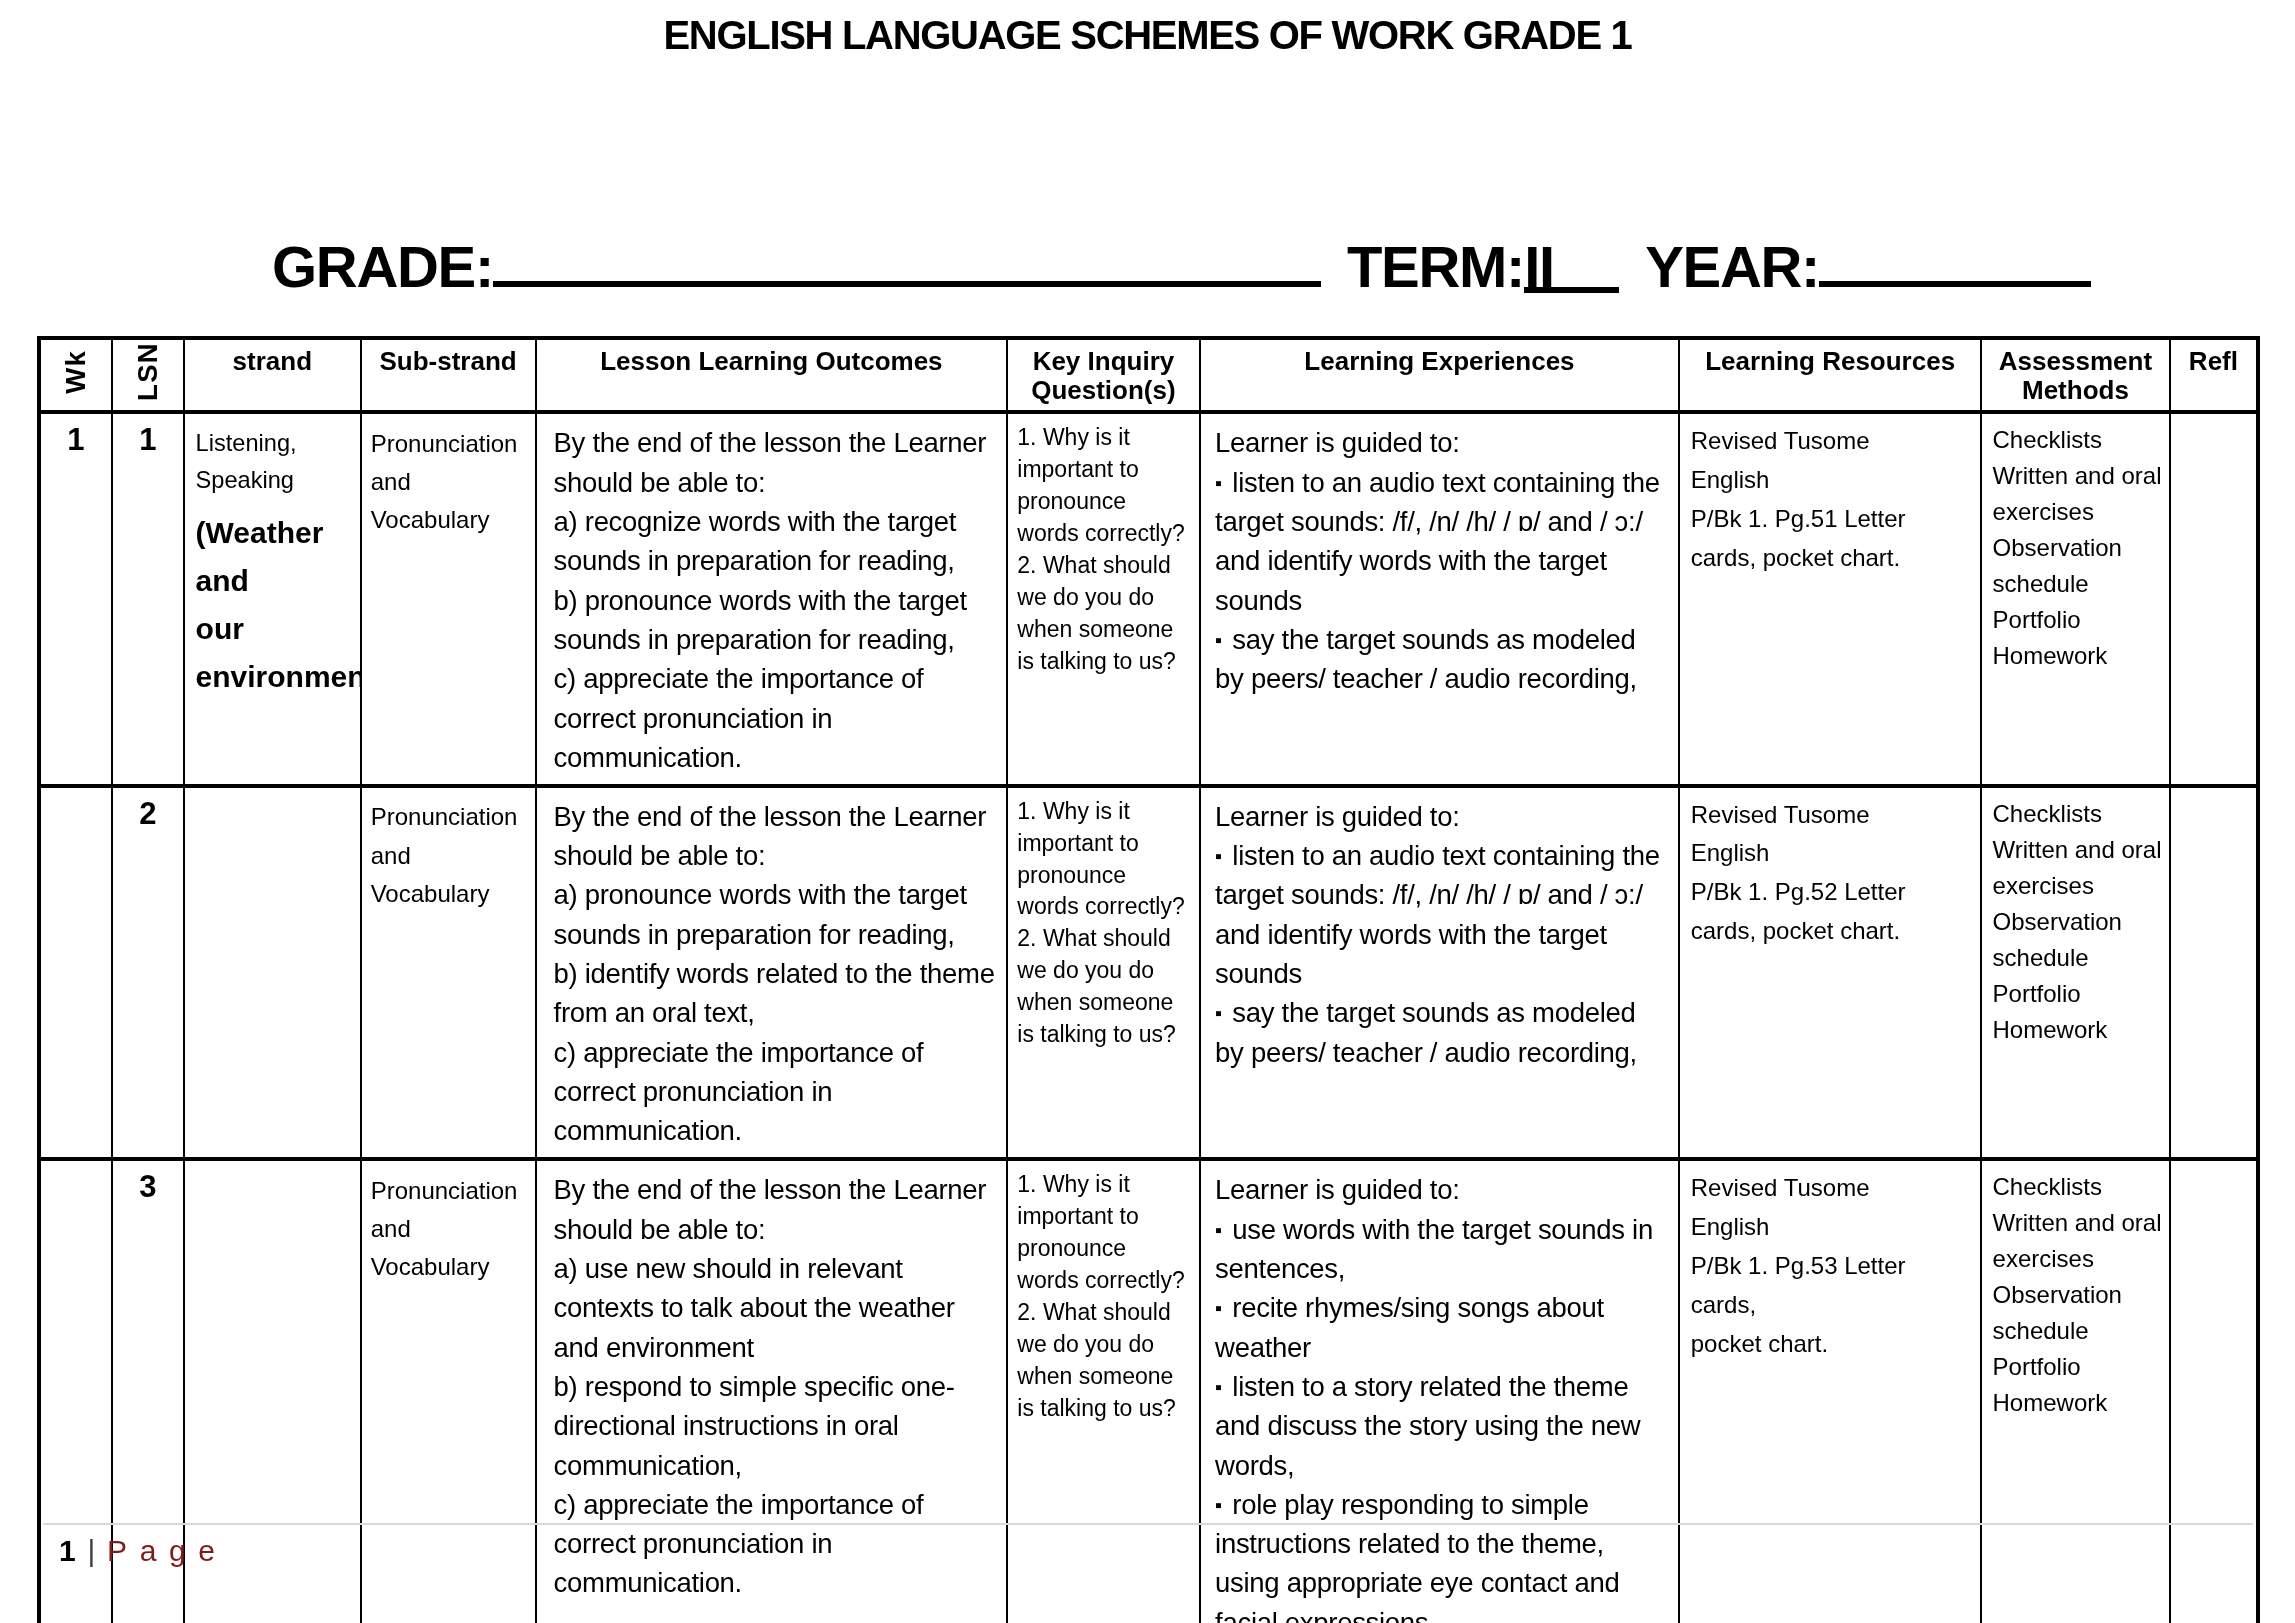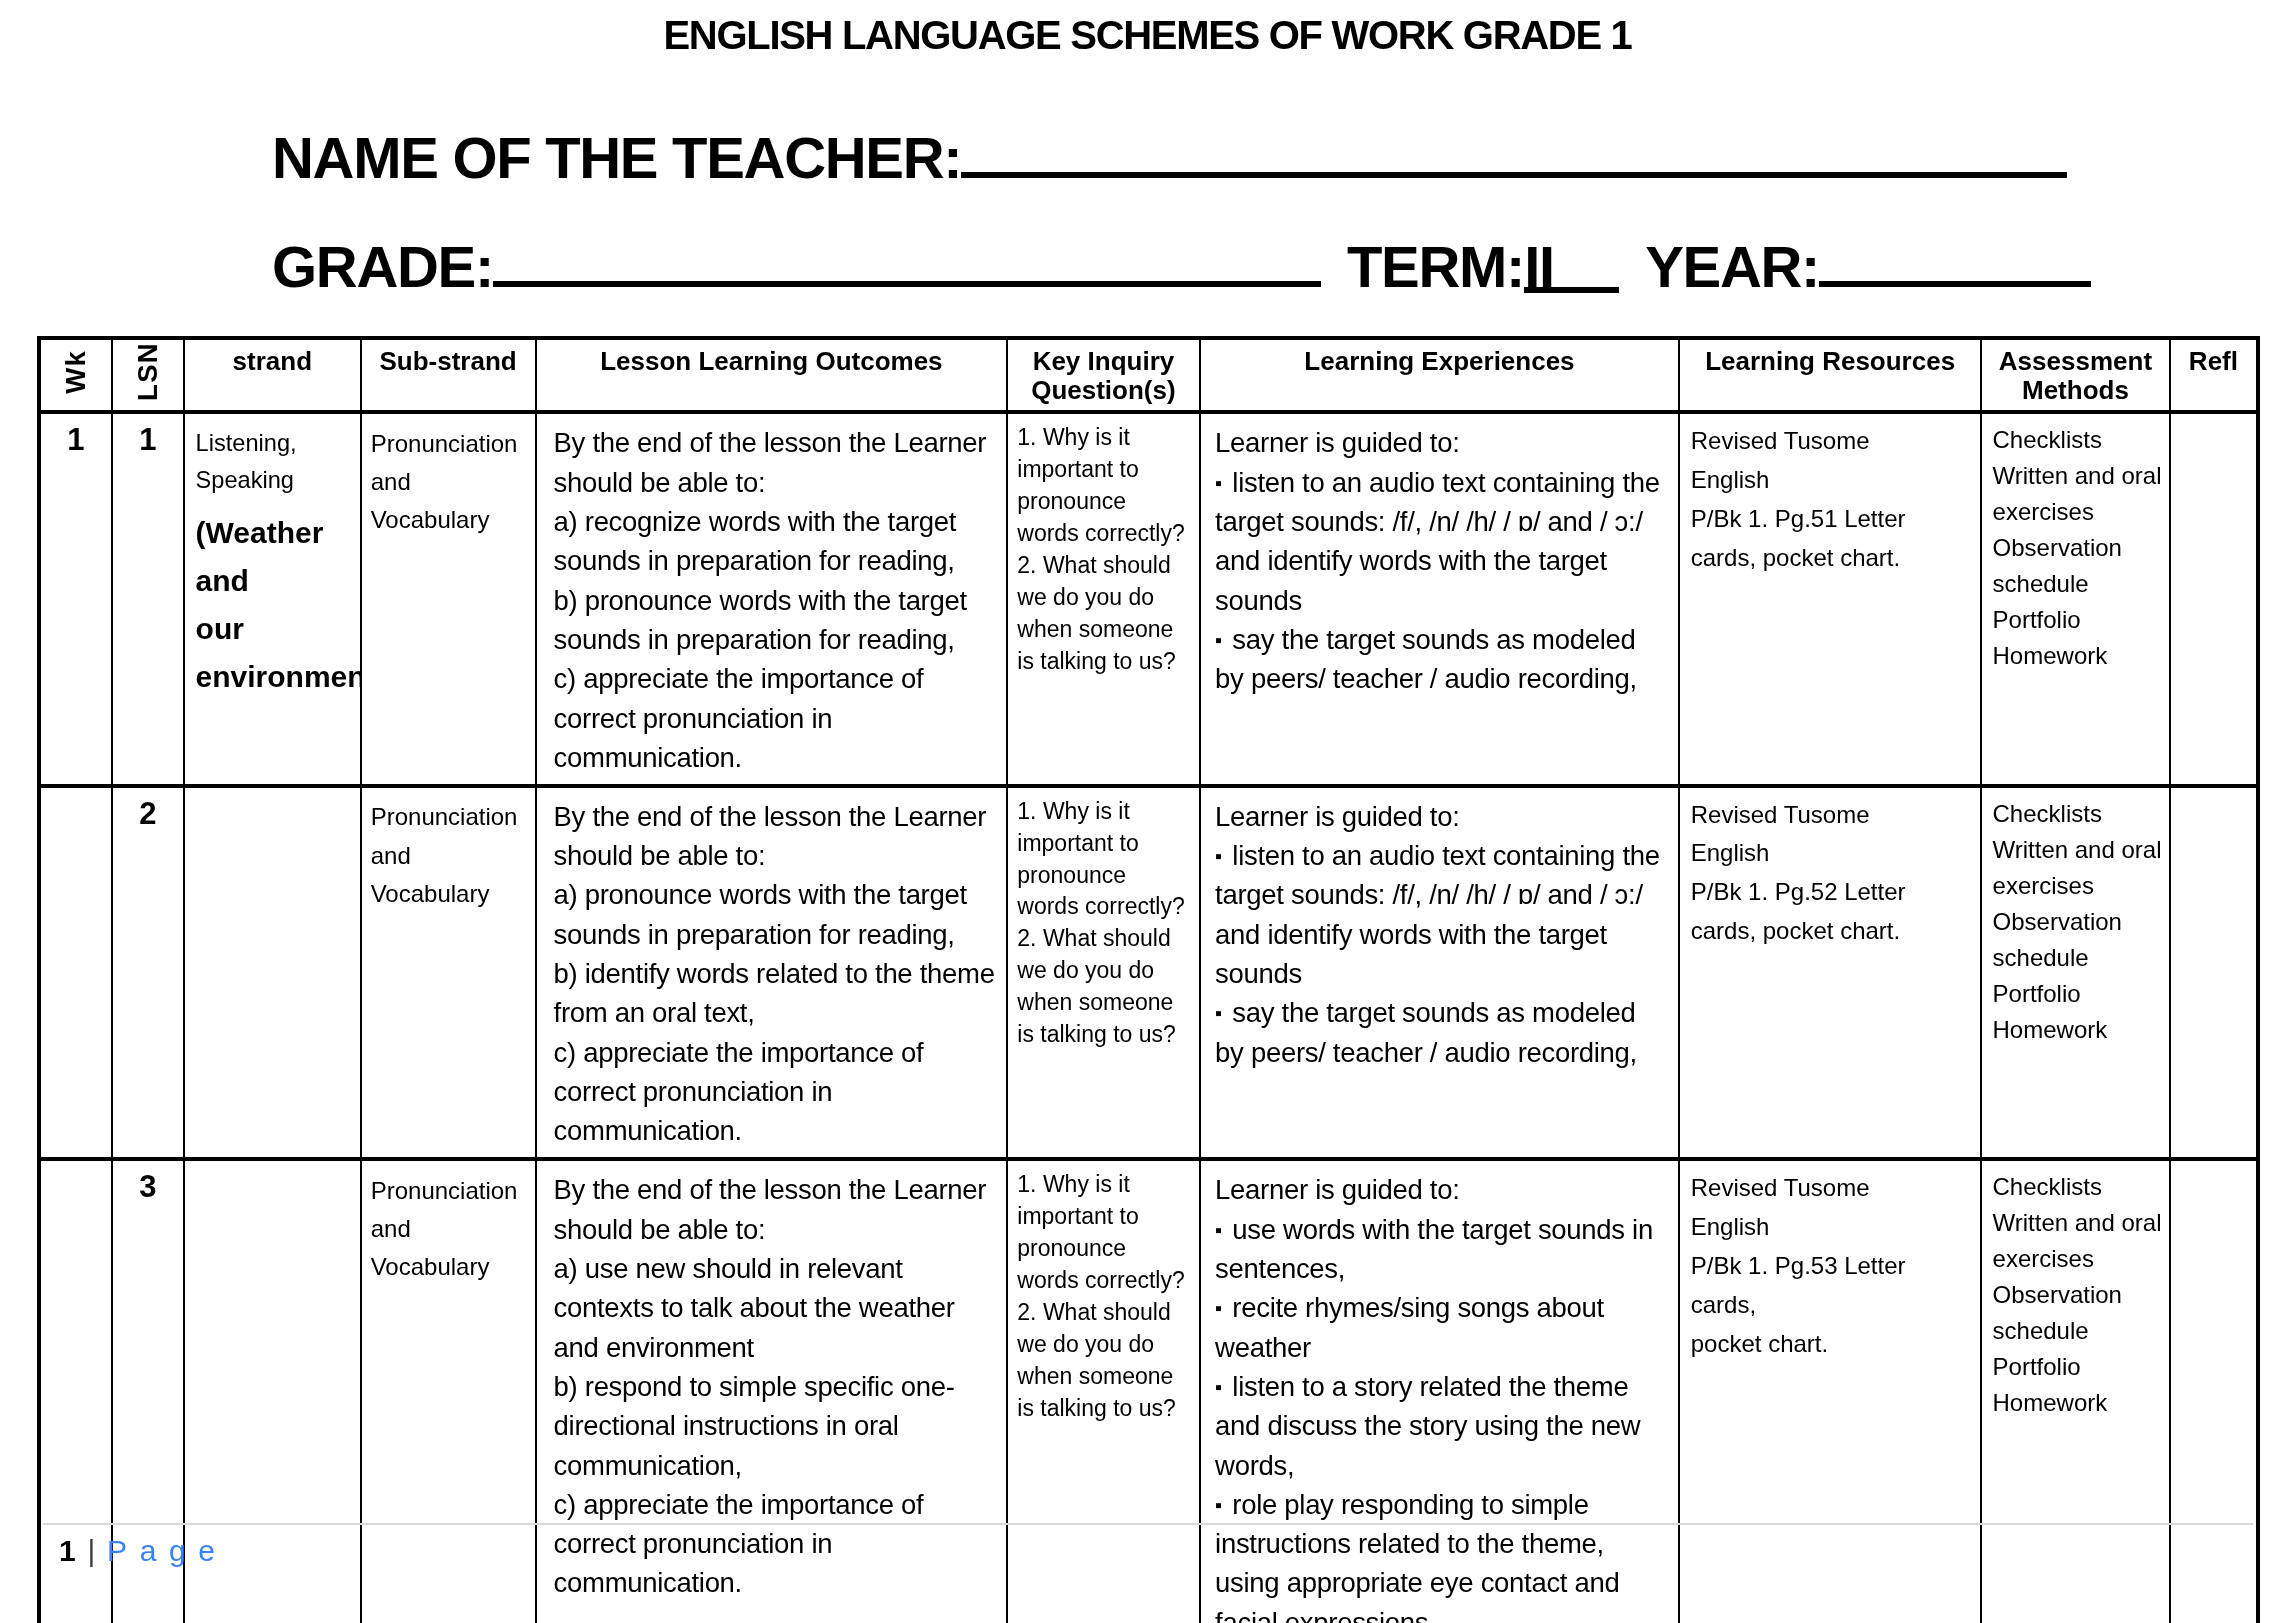--- a/index.html
+++ b/index.html
@@ -62,32 +62,29 @@
   td.c-am{font-size:24px;line-height:1.5;padding:7.9px 3.9px 5.2px 10.5px;}
   .bullets .li::before{content:"▪";font-size:0.72em;margin-right:10.5px;position:relative;top:-2px;}
   
   .footer-rule{
     position:absolute;left:43px;top:1523px;width:2210px;height:0;
     border-top:2px solid #d9d9d9;
   }
   .footer{position:absolute;left:59px;top:1534px;font-size:30px;white-space:nowrap;}
   .footer .num{font-weight:bold;color:#000;}
   .footer .sep{color:#3f3f3f;margin:0 11.8px;font-weight:normal;}
-  .footer .word{color:#3b82f6;letter-spacing:0.42em;}
+  .footer .word{color:#7f1d1d;letter-spacing:0.42em;}
 </style>
 </head>
 <body>
 
 <div class="page">
 
   <div class="doc-title">ENGLISH LANGUAGE SCHEMES OF WORK GRADE 1</div>
 
-  <div class="head-line teacher">
-    <span>NAME OF THE TEACHER:</span><span class="blank w-teacher"></span>
-  </div>
 
   <div class="head-line school">
     <span>GRADE:</span><span class="blank w-school"></span><span class="lbl-gap"></span><span>TERM:</span><span class="blank w-term">II</span><span class="lbl-gap"></span><span>YEAR:</span><span class="blank w-year"></span>
   </div>
 
   <table class="schemes">
     <colgroup>
       <col style="width:3.27%">
         <col style="width:3.27%">
         <col style="width:7.95%">

